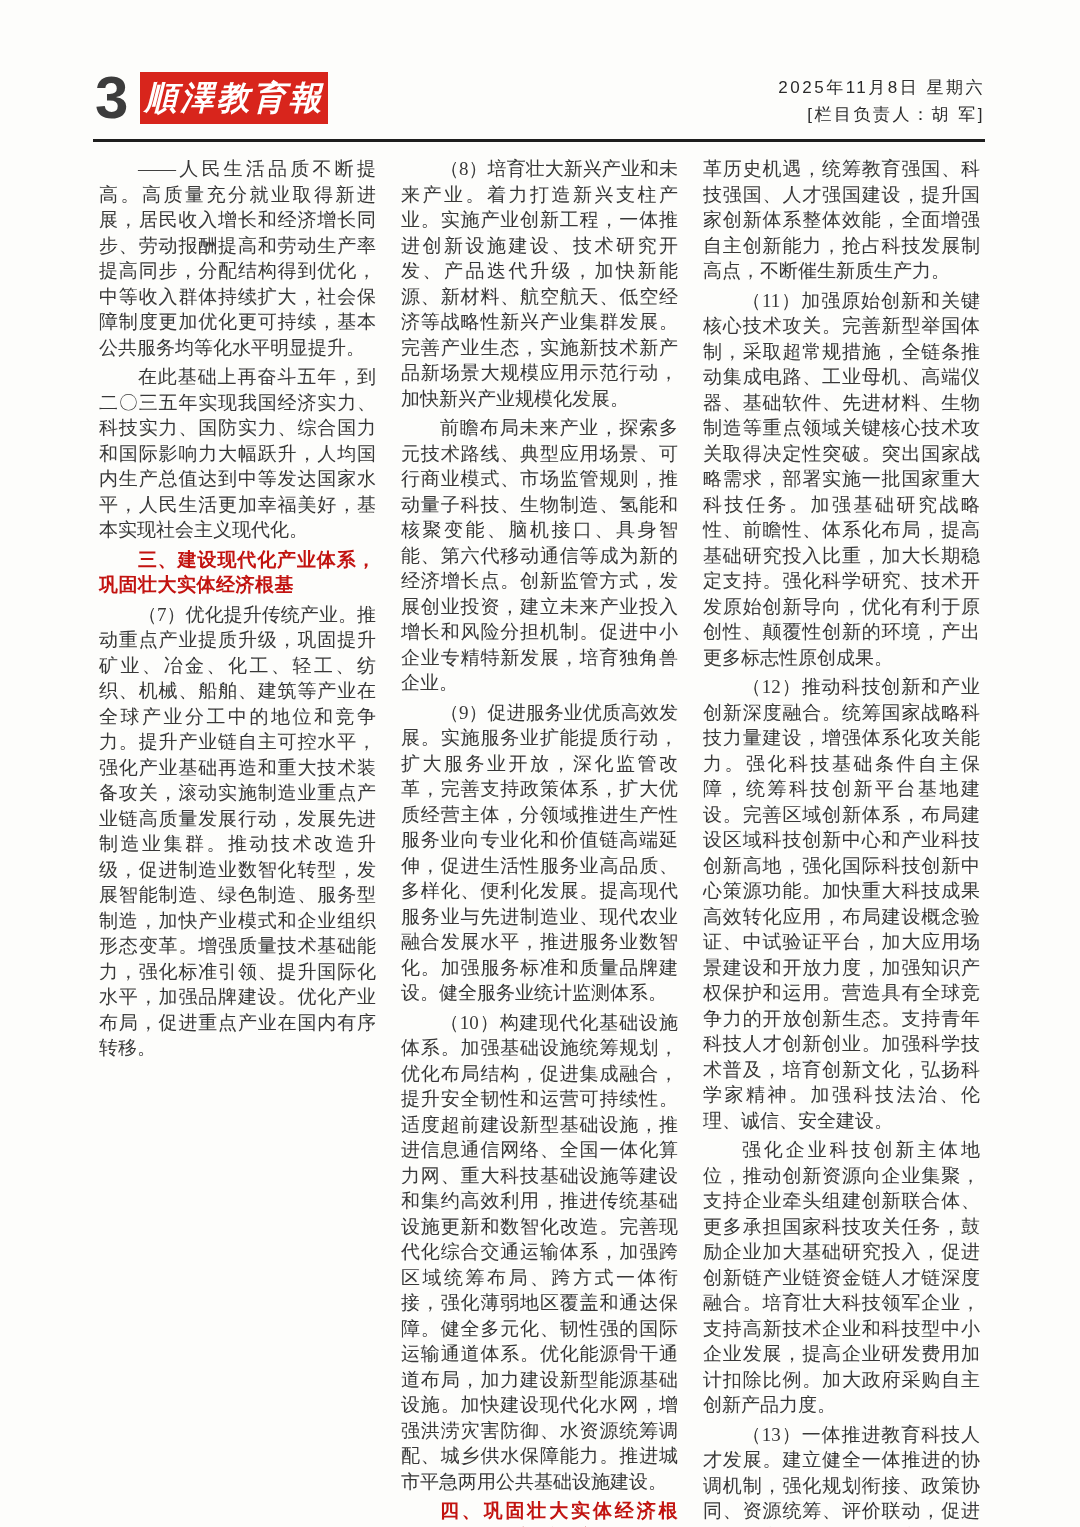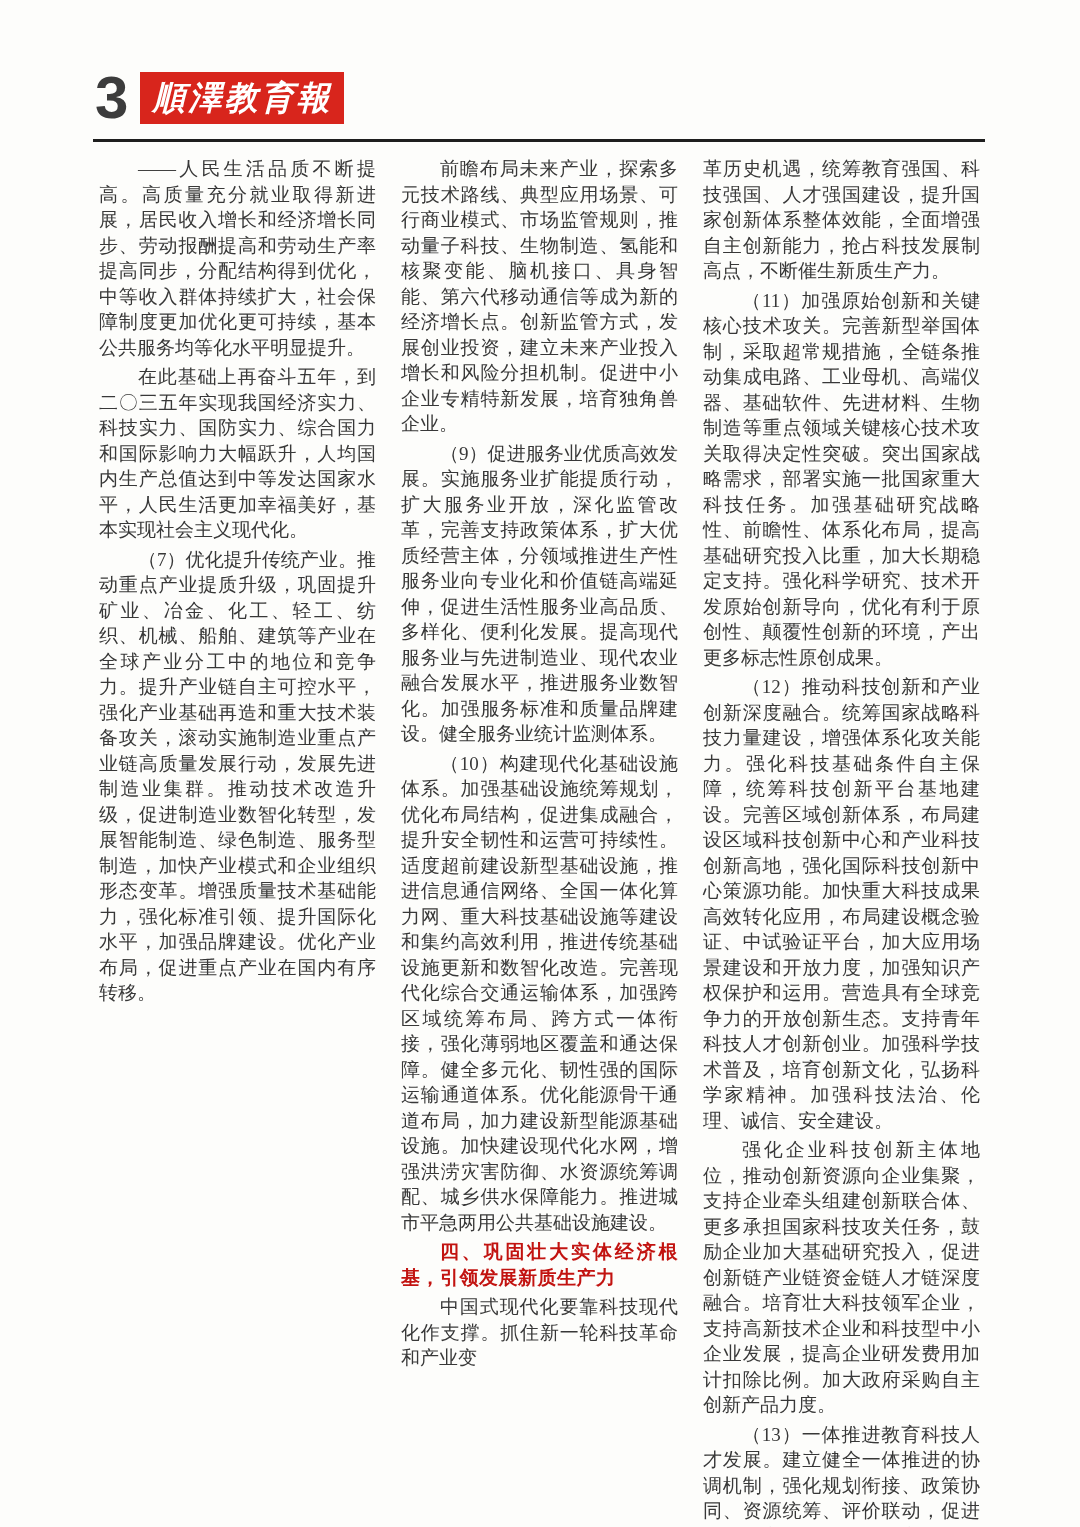--- a/index.html
+++ b/index.html
@@ -18,21 +18,21 @@
   }
   .header-left{display:flex;align-items:center;}
   .page-num{
     font-family:"Liberation Sans","DejaVu Sans",sans-serif;
     font-weight:bold;font-size:60px;line-height:60px;color:#3c3c3c;
     margin-right:12px;
   }
   .masthead-box{
     background:#d8251c;color:#ffffff;
     font-family:"DejaVu Serif",serif;font-weight:bold;font-style:italic;
-    font-size:33px;line-height:44px;padding:4px 12px;
+    font-size:33px;line-height:44px;padding:4px 4px;
     letter-spacing:3px;white-space:nowrap;
   }
   .section-title{
     font-family:"Liberation Sans","DejaVu Sans",sans-serif;
     font-weight:900;font-size:40px;line-height:46px;color:#1d1d1d;
     letter-spacing:9px;margin-left:16px;white-space:nowrap;
   }
   .header-right{
     text-align:right;
     font-family:"Liberation Sans","DejaVu Sans",sans-serif;
@@ -65,33 +65,39 @@
 </head>
 <body>
 
 <div class="page">
 
   <div class="header">
     <div class="header-left">
       <span class="page-num">3</span>
       <span class="masthead-box">順澤教育報</span>
     </div>
+    <div class="header-right">
+      <div>2025年11月8日 星期六</div>
+      <div>[栏目负责人：胡 军]</div>
+    </div>
   </div>
 
   <div class="rule"></div>
 
   <div class="columns">
 
     <div class="col">
       <p class="indent">——人民生活品质不断提高。高质量充分就业取得新进展，居民收入增长和经济增长同步、劳动报酬提高和劳动生产率提高同步，分配结构得到优化，中等收入群体持续扩大，社会保障制度更加优化更可持续，基本公共服务均等化水平明显提升。</p>
       <p class="indent">在此基础上再奋斗五年，到二〇三五年实现我国经济实力、科技实力、国防实力、综合国力和国际影响力大幅跃升，人均国内生产总值达到中等发达国家水平，人民生活更加幸福美好，基本实现社会主义现代化。</p>
+      <p class="h-red">三、建设现代化产业体系，巩固壮大实体经济根基</p>
       <p class="indent">（7）优化提升传统产业。推动重点产业提质升级，巩固提升矿业、冶金、化工、轻工、纺织、机械、船舶、建筑等产业在全球产业分工中的地位和竞争力。提升产业链自主可控水平，强化产业基础再造和重大技术装备攻关，滚动实施制造业重点产业链高质量发展行动，发展先进制造业集群。推动技术改造升级，促进制造业数智化转型，发展智能制造、绿色制造、服务型制造，加快产业模式和企业组织形态变革。增强质量技术基础能力，强化标准引领、提升国际化水平，加强品牌建设。优化产业布局，促进重点产业在国内有序转移。</p>
     </div>
 
     <div class="col">
+      <p class="indent">（8）培育壮大新兴产业和未来产业。着力打造新兴支柱产业。实施产业创新工程，一体推进创新设施建设、技术研究开发、产品迭代升级，加快新能源、新材料、航空航天、低空经济等战略性新兴产业集群发展。完善产业生态，实施新技术新产品新场景大规模应用示范行动，加快新兴产业规模化发展。</p>
       <p class="indent">前瞻布局未来产业，探索多元技术路线、典型应用场景、可行商业模式、市场监管规则，推动量子科技、生物制造、氢能和核聚变能、脑机接口、具身智能、第六代移动通信等成为新的经济增长点。创新监管方式，发展创业投资，建立未来产业投入增长和风险分担机制。促进中小企业专精特新发展，培育独角兽企业。</p>
       <p class="indent">（9）促进服务业优质高效发展。实施服务业扩能提质行动，扩大服务业开放，深化监管改革，完善支持政策体系，扩大优质经营主体，分领域推进生产性服务业向专业化和价值链高端延伸，促进生活性服务业高品质、多样化、便利化发展。提高现代服务业与先进制造业、现代农业融合发展水平，推进服务业数智化。加强服务标准和质量品牌建设。健全服务业统计监测体系。</p>
       <p class="indent">（10）构建现代化基础设施体系。加强基础设施统筹规划，优化布局结构，促进集成融合，提升安全韧性和运营可持续性。适度超前建设新型基础设施，推进信息通信网络、全国一体化算力网、重大科技基础设施等建设和集约高效利用，推进传统基础设施更新和数智化改造。完善现代化综合交通运输体系，加强跨区域统筹布局、跨方式一体衔接，强化薄弱地区覆盖和通达保障。健全多元化、韧性强的国际运输通道体系。优化能源骨干通道布局，加力建设新型能源基础设施。加快建设现代化水网，增强洪涝灾害防御、水资源统筹调配、城乡供水保障能力。推进城市平急两用公共基础设施建设。</p>
       <p class="h-red">四、巩固壮大实体经济根基，引领发展新质生产力</p>
       <p class="indent">中国式现代化要靠科技现代化作支撑。抓住新一轮科技革命和产业变</p>
     </div>
 
     <div class="col">
       <p>革历史机遇，统筹教育强国、科技强国、人才强国建设，提升国家创新体系整体效能，全面增强自主创新能力，抢占科技发展制高点，不断催生新质生产力。</p>
       <p class="indent">（11）加强原始创新和关键核心技术攻关。完善新型举国体制，采取超常规措施，全链条推动集成电路、工业母机、高端仪器、基础软件、先进材料、生物制造等重点领域关键核心技术攻关取得决定性突破。突出国家战略需求，部署实施一批国家重大科技任务。加强基础研究战略性、前瞻性、体系化布局，提高基础研究投入比重，加大长期稳定支持。强化科学研究、技术开发原始创新导向，优化有利于原创性、颠覆性创新的环境，产出更多标志性原创成果。</p>

